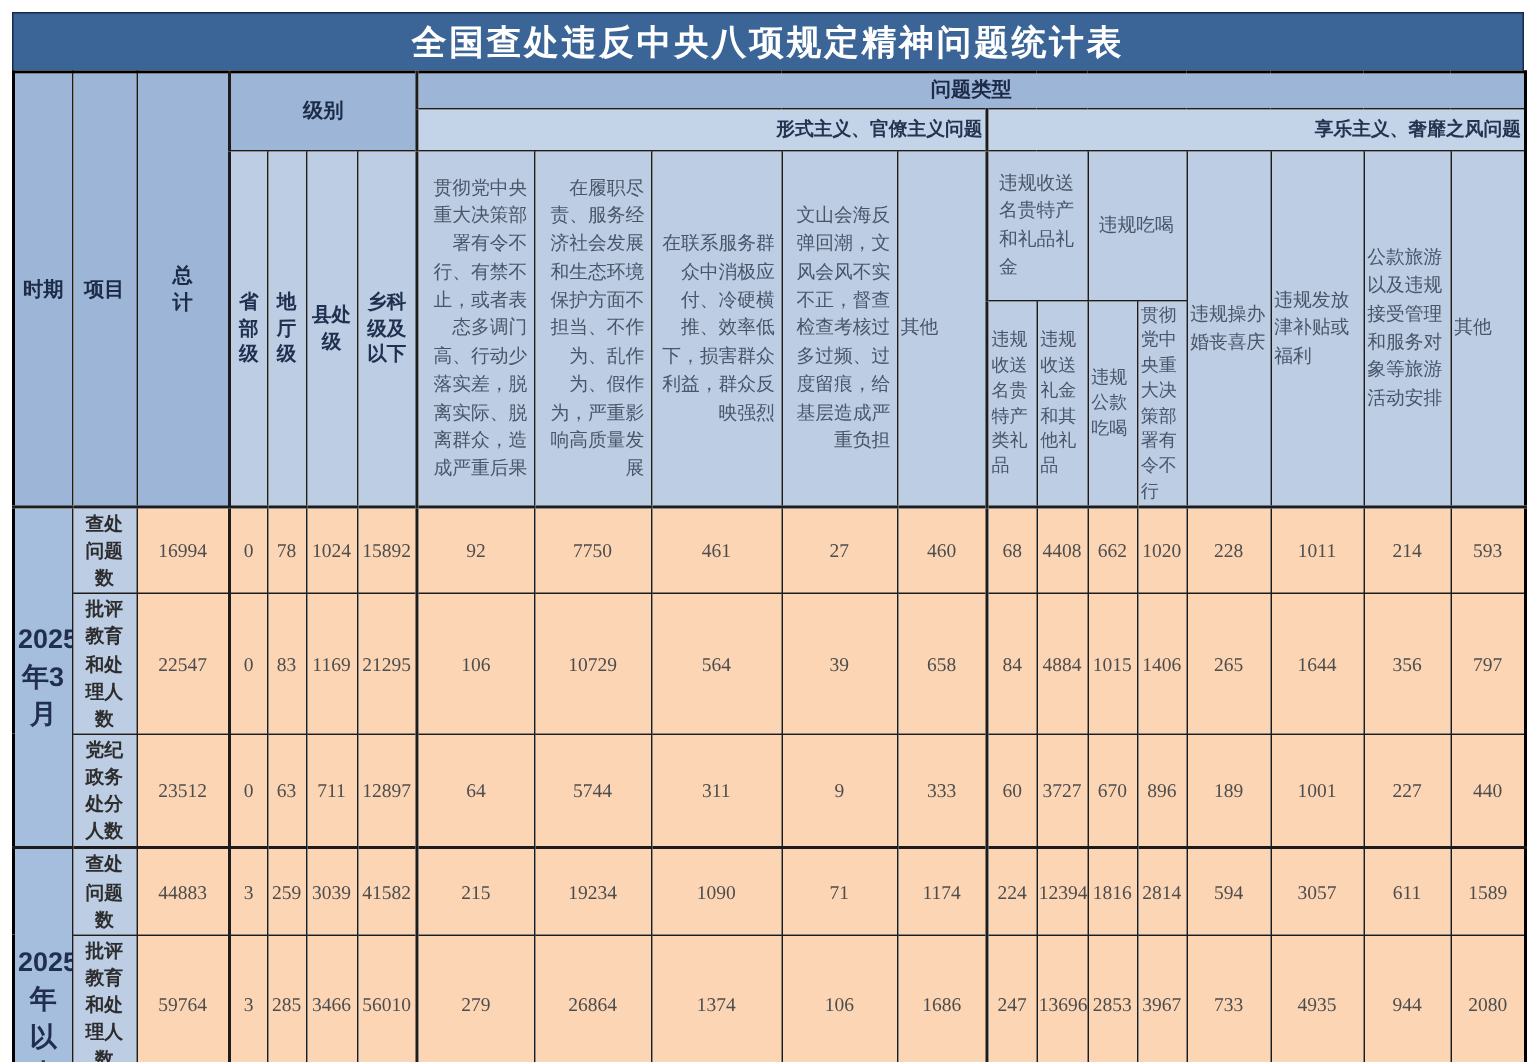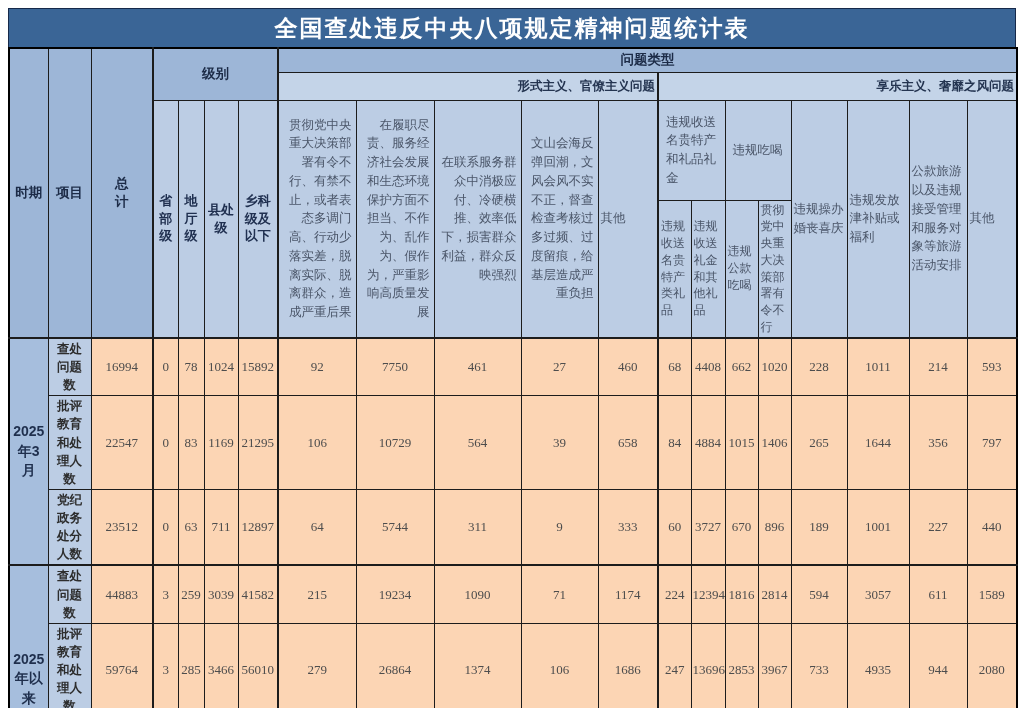--- a/index.html
+++ b/index.html
@@ -46,21 +46,21 @@
     background:var(--subheader-bg,#BCCDE4);
     font-family:"Liberation Serif","DejaVu Serif",serif;
     font-size:12.5px; color:#4a5568; line-height:1.5; text-align:left;
   }
   td.desc.para { text-align:right; padding:3px 4px; }
   td.desc.group { padding:2px 7px; }
   td.desc.vcol { font-size:12px; line-height:1.4; padding:1px 2px; }
 
   td.period {
     background:var(--period-bg,#A6BEDD);
-    font-weight:bold; font-size:14px; color:#1f2f4d; line-height:1.4;
+    font-weight:bold; font-size:18px; color:#1f2f4d; line-height:1.4;
   }
   td.rowlabel {
     background:var(--subheader-bg,#BCCDE4);
     font-weight:bold; font-size:12.5px; color:#2d2d2d; line-height:1.45;
     padding:1px 4px;
   }
   td.data {
     background:var(--data-bg,#FCD5B4);
     font-family:"Liberation Serif","DejaVu Serif",serif;
     font-size:13px; color:#4d4d4d; padding:0 1px;

